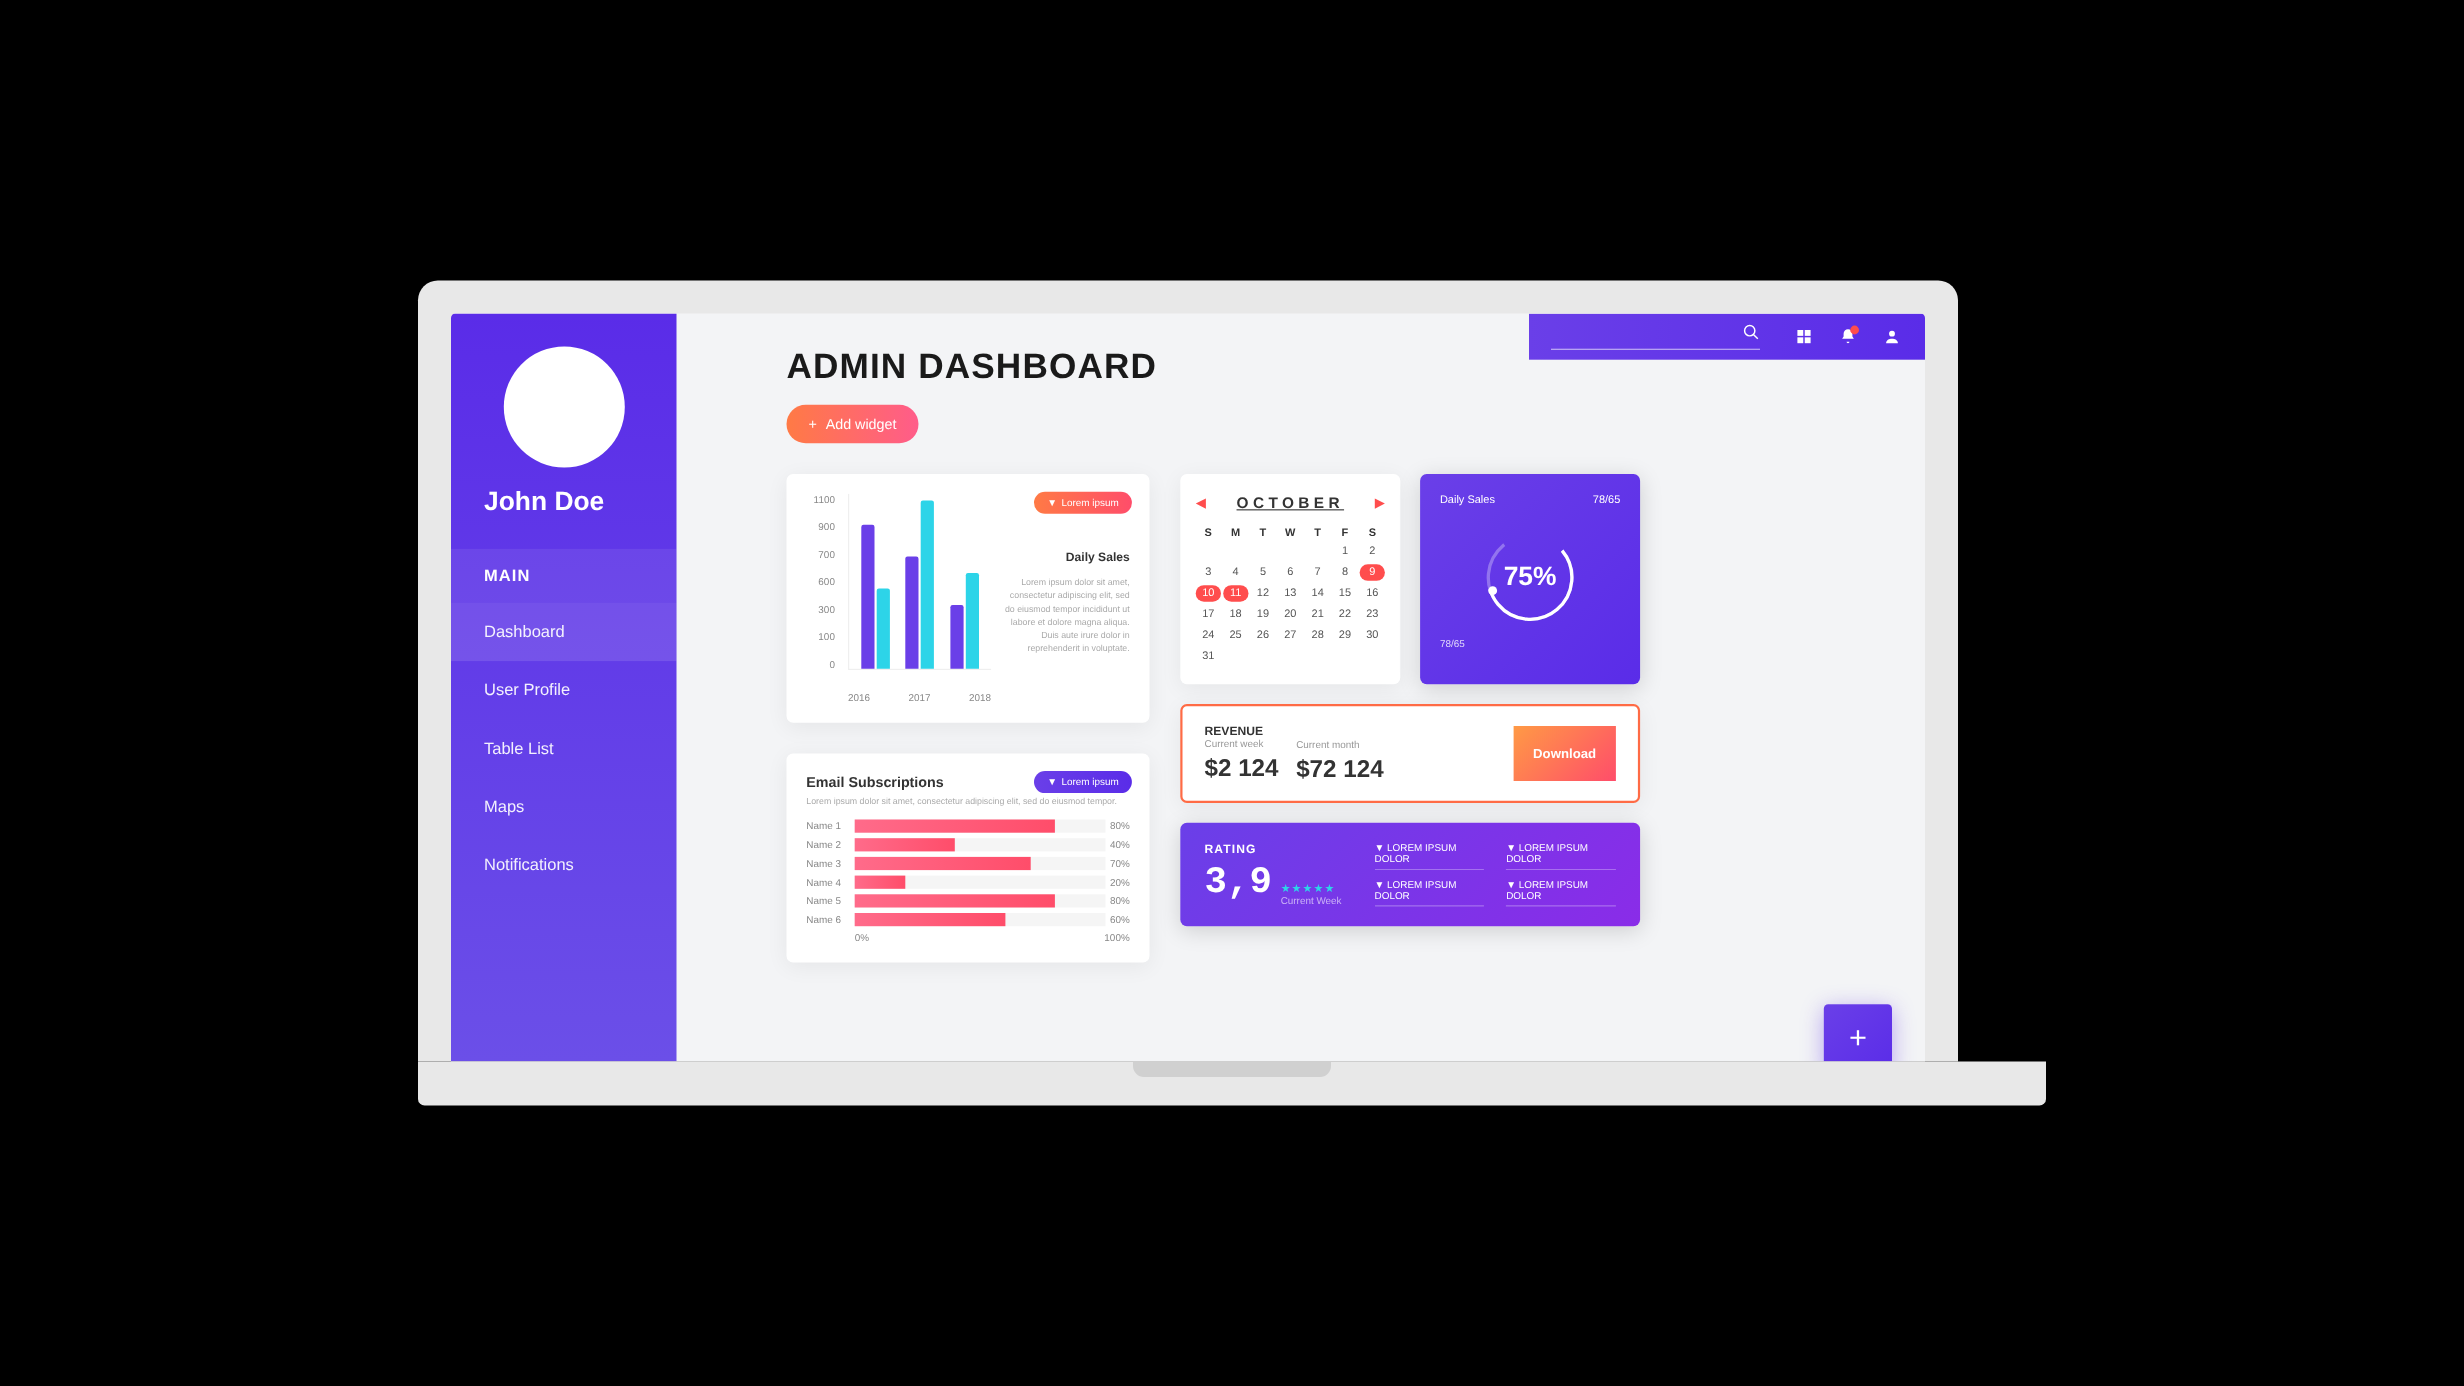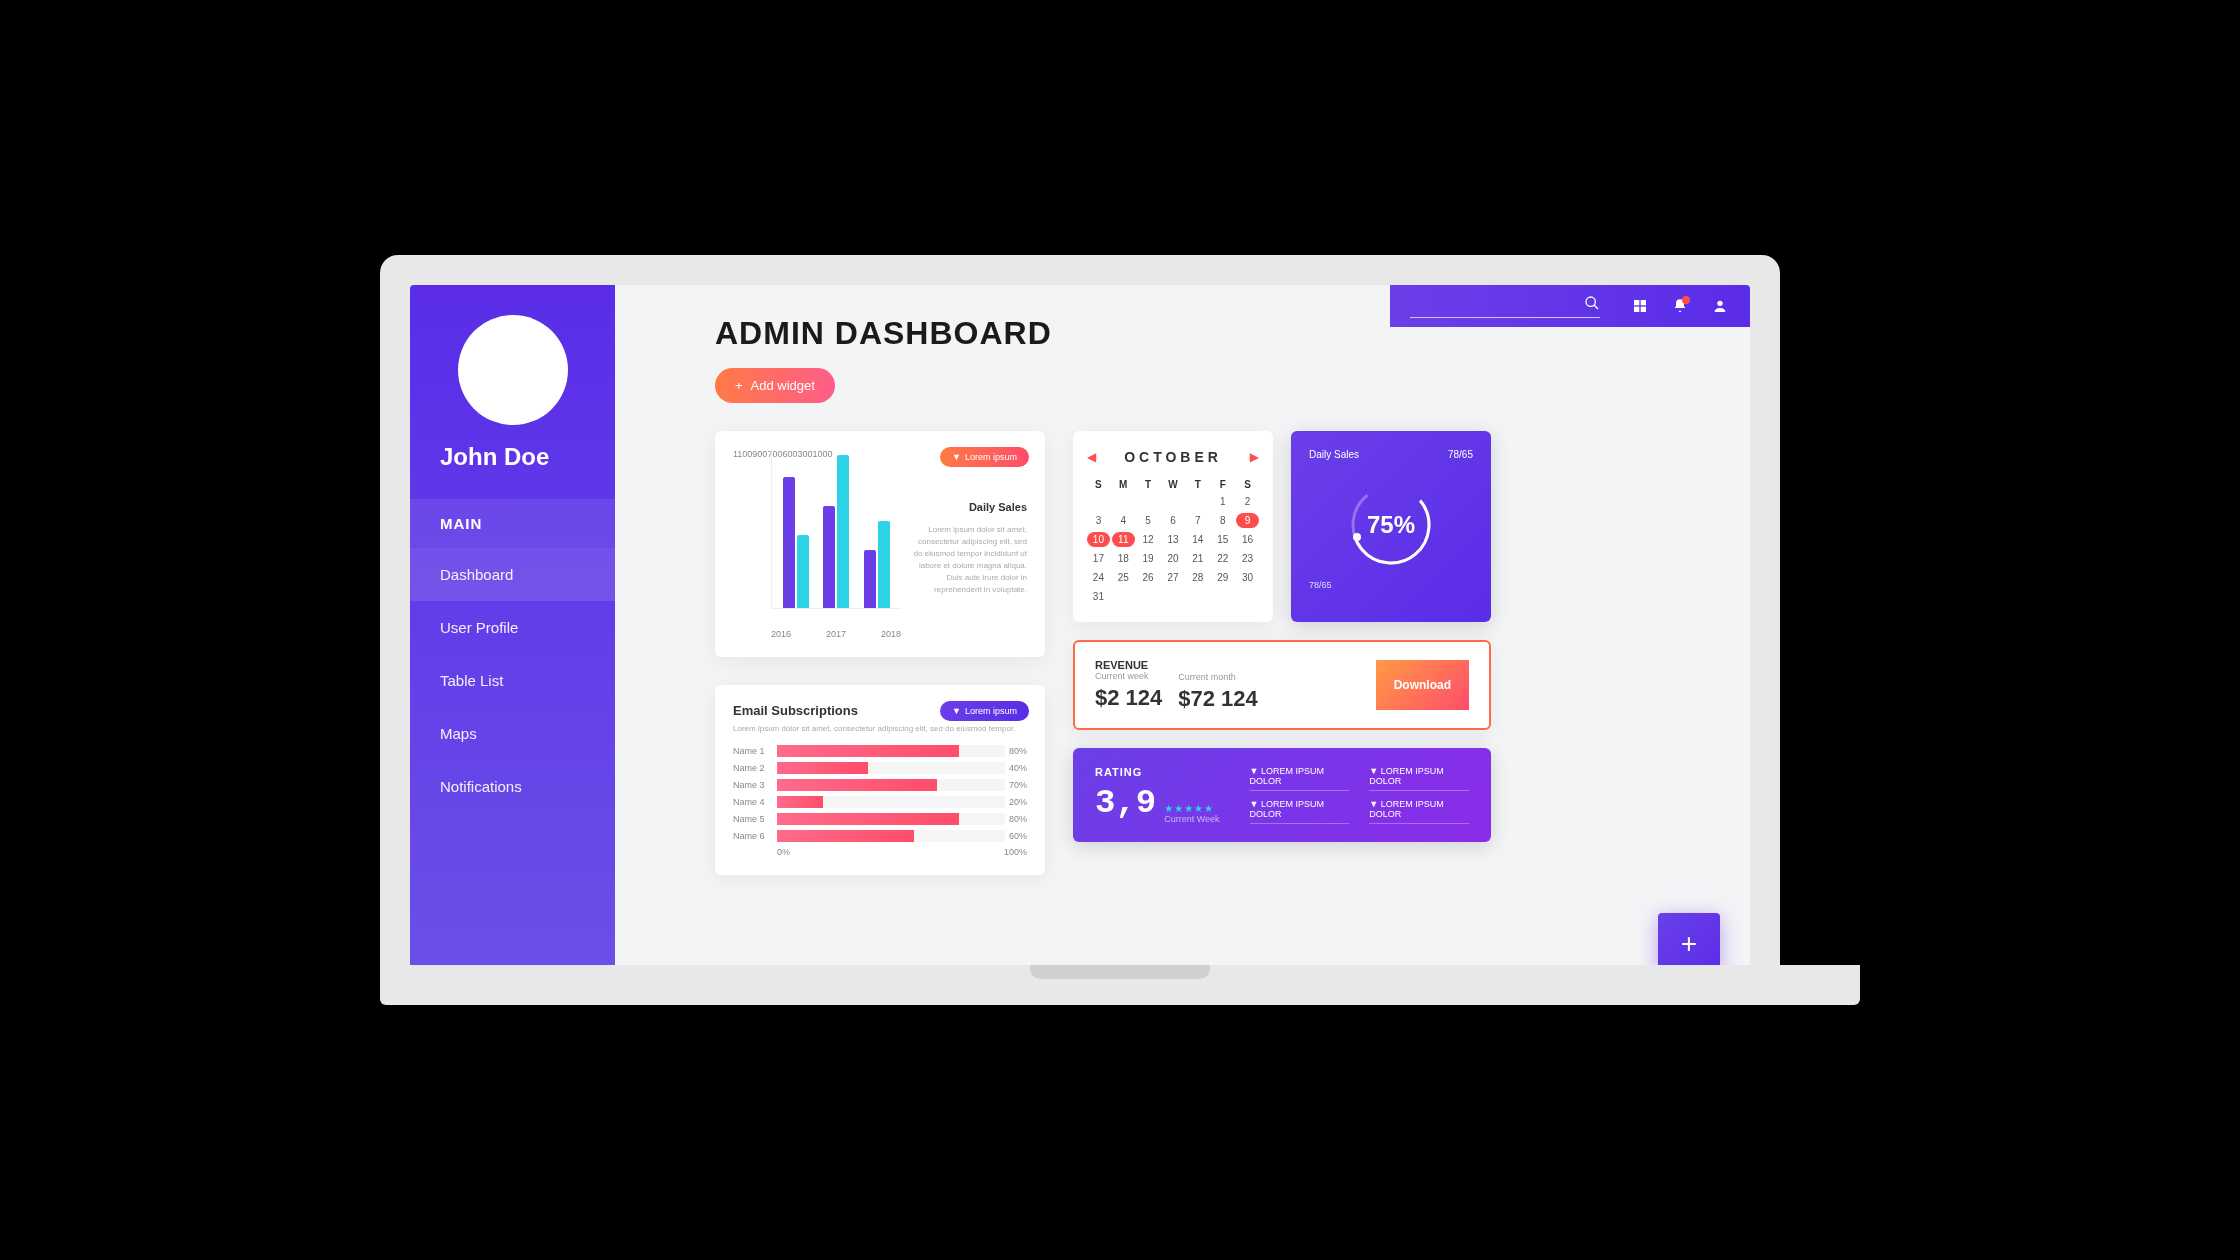--- a/index.html
+++ b/index.html
@@ -27,41 +27,41 @@
 .add-widget-btn { margin-left: 60px; background: linear-gradient(90deg, #ff7a45, #ff5c8a); color: #fff; border: none; padding: 10px 20px; border-radius: 20px; font-size: 13px; font-weight: 500; cursor: pointer; display: inline-flex; align-items: center; gap: 8px; }
 .grid { padding: 28px 30px 0 60px; display: grid; grid-template-columns: 330px 1fr; gap: 28px; align-items: start; }
 .card { background: #fff; border-radius: 6px; box-shadow: 0 4px 20px rgba(0,0,0,0.06); padding: 18px; }
 .right-col { display: grid; grid-template-columns: 200px 200px; gap: 18px; }
 
 .barcard { position: relative; }
 .pill { position: absolute; top: 16px; right: 16px; font-size: 9px; padding: 5px 12px; border-radius: 12px; color: #fff; display: flex; align-items: center; gap: 4px; }
 .pill.orange { background: linear-gradient(90deg, #ff7a45, #ff4d6a); }
 .pill.purple { background: linear-gradient(90deg, #6a3fe8, #5a2ce8); }
 .chart-row { display: flex; gap: 12px; }
-.yaxis { display: flex; flex-direction: row; justify-content: space-between; font-size: 9px; color: #888; height: 160px; text-align: right; width: 26px; }
+.yaxis { display: flex; flex-direction: column; justify-content: space-between; font-size: 9px; color: #888; height: 160px; text-align: right; width: 26px; }
 .bars-area { flex: 0 0 130px; height: 160px; border-left: 1px solid #eee; border-bottom: 1px solid #eee; display: flex; align-items: flex-end; justify-content: space-around; position: relative; padding: 0 4px; }
 .bar-group { display: flex; align-items: flex-end; gap: 2px; }
 .bar { width: 12px; border-radius: 2px 2px 0 0; }
 .bar.purple { background: #6a3fe8; }
 .bar.cyan { background: #2dd4e8; }
 .xaxis { display: flex; justify-content: space-between; font-size: 9px; color: #888; margin-top: 20px; width: 130px; margin-left: 38px; }
 .chart-side { font-size: 8px; color: #aaa; line-height: 1.5; padding-top: 50px; flex: 1; }
 .chart-side-title { font-size: 11px; font-weight: 700; color: #333; margin-bottom: 8px; text-align: right; }
 
 .card-title { font-size: 13px; font-weight: 700; color: #333; margin-bottom: 6px; }
 .card-subtext { font-size: 8px; color: #aaa; margin-bottom: 12px; }
 .hbar-row { display: flex; align-items: center; font-size: 9px; color: #888; margin-bottom: 5px; }
 .hbar-label { width: 44px; }
 .hbar-track { flex: 1; height: 12px; background: #f5f5f5; position: relative; }
 .hbar-fill { height: 100%; background: linear-gradient(90deg, #ff6b8a, #ff4d6a); }
 .hbar-val { font-size: 9px; color: #888; margin-left: 4px; }
 .hbar-axis { display: flex; justify-content: space-between; font-size: 9px; color: #888; margin-left: 44px; margin-top: 4px; }
 
 .cal-head { display: flex; align-items: center; justify-content: space-between; margin-bottom: 14px; }
-.cal-month { font-size: 14px; font-weight: 800; letter-spacing: 4px; color: #333; }
+.cal-month { font-size: 14px; font-weight: 800; letter-spacing: 4px; color: #333; text-decoration: underline; }
 .cal-arrow { color: #ff4d4d; cursor: pointer; font-size: 12px; }
 .cal-grid { display: grid; grid-template-columns: repeat(7, 1fr); gap: 4px 2px; font-size: 10px; text-align: center; }
 .cal-dh { font-weight: 700; color: #333; }
 .cal-d { color: #555; padding: 2px 0; }
 .cal-sel { background: #ff4d4d; color: #fff; border-radius: 9px; }
 
 .gauge-card { background: linear-gradient(135deg, #6a3fe8, #5a2ce8); color: #fff; border-radius: 6px; padding: 18px; box-shadow: 0 4px 20px rgba(0,0,0,0.15); }
 .gauge-head { display: flex; justify-content: space-between; font-size: 10px; margin-bottom: 10px; }
 .gauge-wrap { display: flex; align-items: center; justify-content: center; height: 110px; position: relative; }
 .gauge-pct { font-size: 24px; font-weight: 700; }

